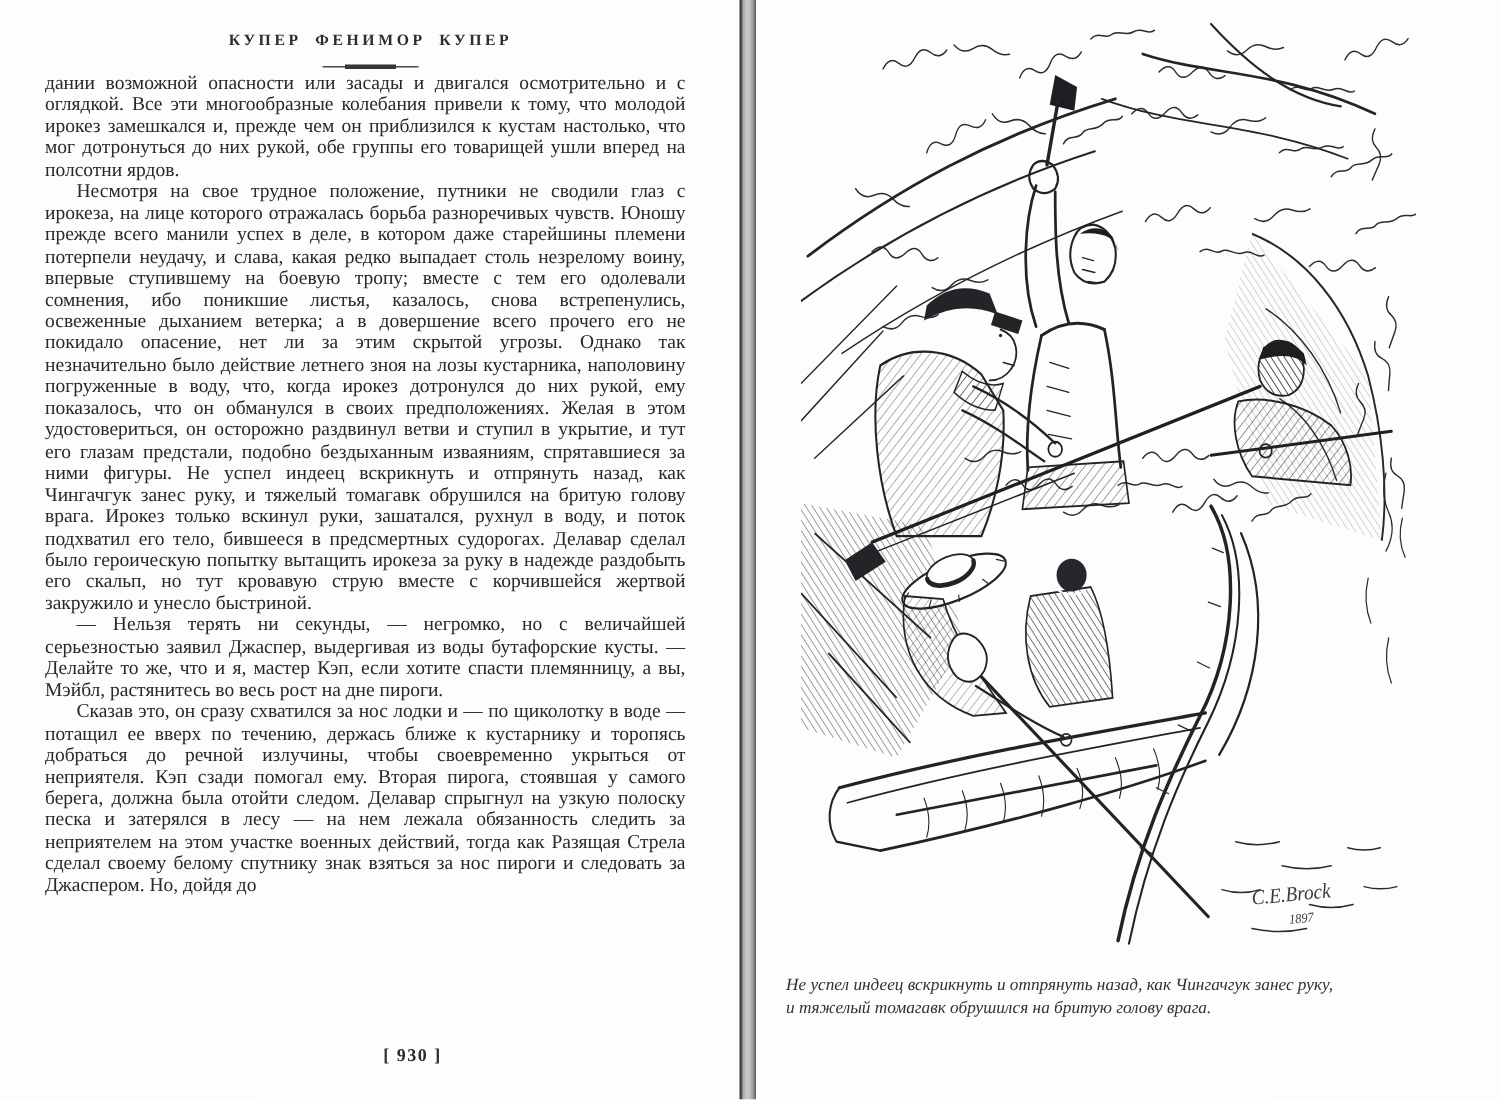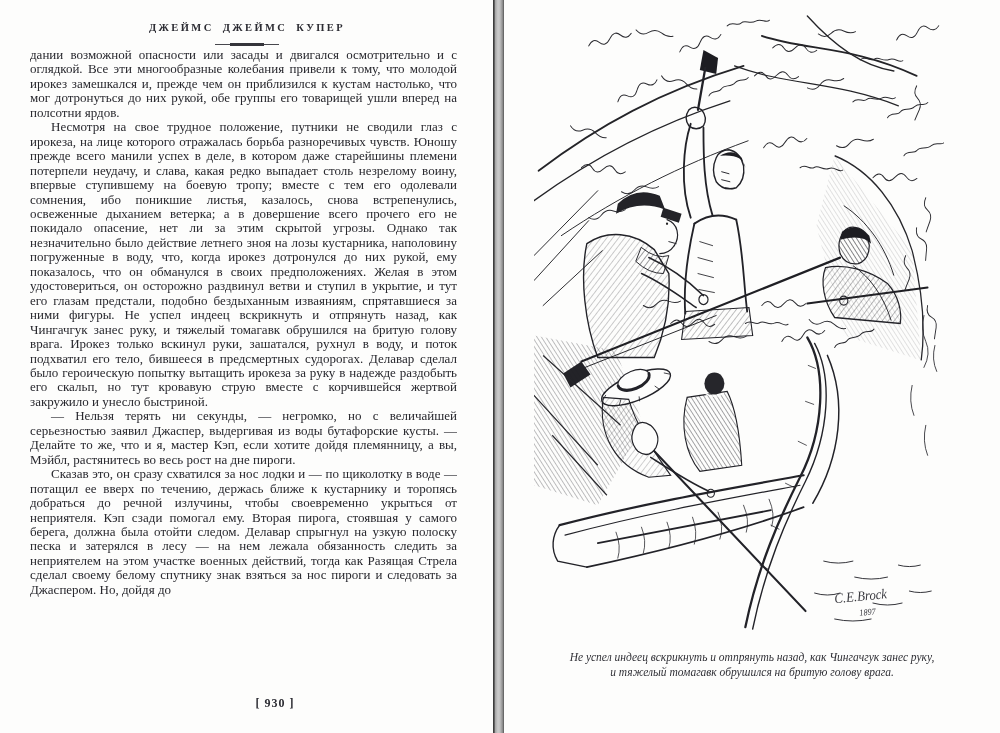--- a/index.html
+++ b/index.html
@@ -38,37 +38,37 @@
     text-align:center; font-weight:bold; font-size:12px; color:#2c2c33;
     letter-spacing:1px;
     margin-left:28px;
   }
 
   
   .illustration { position:absolute; top:6px; left:30px; }
 
   .caption {
     position:absolute; top:650px; left:20px; width:456px;
-    text-align:center; font-style:italic; font-size:11.5px;
+    text-align:left; font-style:italic; font-size:11.5px;
     line-height:15px; color:#303036;
   }
 </style>
 </head>
 <body>
 
 <div class="spread">
 
   <div class="page page-left">
-    <div class="running-head">ДЖЕЙМС ДЖЕЙМС КУПЕР</div>
+    <div class="running-head">КУПЕР ФЕНИМОР КУПЕР</div>
     <div class="header-rule"></div>
 
     <div class="body-text">
       <p>дании возможной опасности или засады и двигался осмотрительно и с оглядкой. Все эти многообразные колебания привели к тому, что молодой ирокез замешкался и, прежде чем он приблизился к кустам настолько, что мог дотронуться до них рукой, обе группы его товарищей ушли вперед на полсотни ярдов.</p>
       <p class="indent">Несмотря на свое трудное положение, путники не сводили глаз с ирокеза, на лице которого отражалась борьба разноречивых чувств. Юношу прежде всего манили успех в деле, в котором даже старейшины племени потерпели неудачу, и слава, какая редко выпадает столь незрелому воину, впервые ступившему на боевую тропу; вместе с тем его одолевали сомнения, ибо поникшие листья, казалось, снова встрепенулись, освеженные дыханием ветерка; а в довершение всего прочего его не покидало опасение, нет ли за этим скрытой угрозы. Однако так незначительно было действие летнего зноя на лозы кустарника, наполовину погруженные в воду, что, когда ирокез дотронулся до них рукой, ему показалось, что он обманулся в своих предположениях. Желая в этом удостовериться, он осторожно раздвинул ветви и ступил в укрытие, и тут его глазам предстали, подобно бездыханным изваяниям, спрятавшиеся за ними фигуры. Не успел индеец вскрикнуть и отпрянуть назад, как Чингачгук занес руку, и тяжелый томагавк обрушился на бритую голову врага. Ирокез только вскинул руки, зашатался, рухнул в воду, и поток подхватил его тело, бившееся в предсмертных судорогах. Делавар сделал было героическую попытку вытащить ирокеза за руку в надежде раздобыть его скальп, но тут кровавую струю вместе с корчившейся жертвой закружило и унесло быстриной.</p>
-      <p class="indent">— Нельзя терять ни секунды, — негромко, но с величайшей серьезностью заявил Джаспер, выдергивая из воды бутафорские кусты. — Делайте то же, что и я, мастер Кэп, если хотите дойдя племянницу, а вы, Мэйбл, растянитесь во весь рост на дне пироги.</p>
+      <p class="indent">— Нельзя терять ни секунды, — негромко, но с величайшей серьезностью заявил Джаспер, выдергивая из воды бутафорские кусты. — Делайте то же, что и я, мастер Кэп, если хотите спасти племянницу, а вы, Мэйбл, растянитесь во весь рост на дне пироги.</p>
       <p class="indent">Сказав это, он сразу схватился за нос лодки и — по щиколотку в воде — потащил ее вверх по течению, держась ближе к кустарнику и торопясь добраться до речной излучины, чтобы своевременно укрыться от неприятеля. Кэп сзади помогал ему. Вторая пирога, стоявшая у самого берега, должна была отойти следом. Делавар спрыгнул на узкую полоску песка и затерялся в лесу — на нем лежала обязанность следить за неприятелем на этом участке военных действий, тогда как Разящая Стрела сделал своему белому спутнику знак взяться за нос пироги и следовать за Джаспером. Но, дойдя до</p>
     </div>
 
     <div class="folio">[ 930 ]</div>
   </div>
 
   <div class="gutter"></div>
 
   <div class="page page-right">
 

